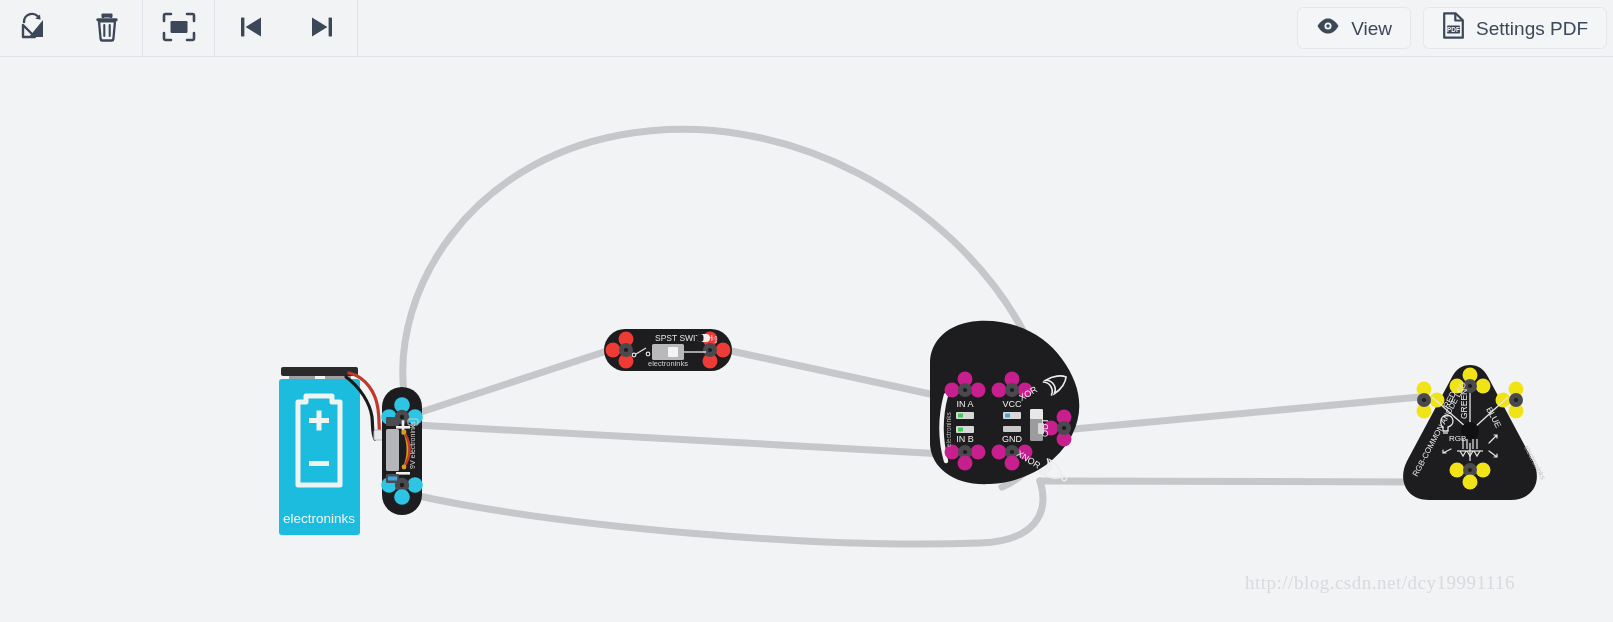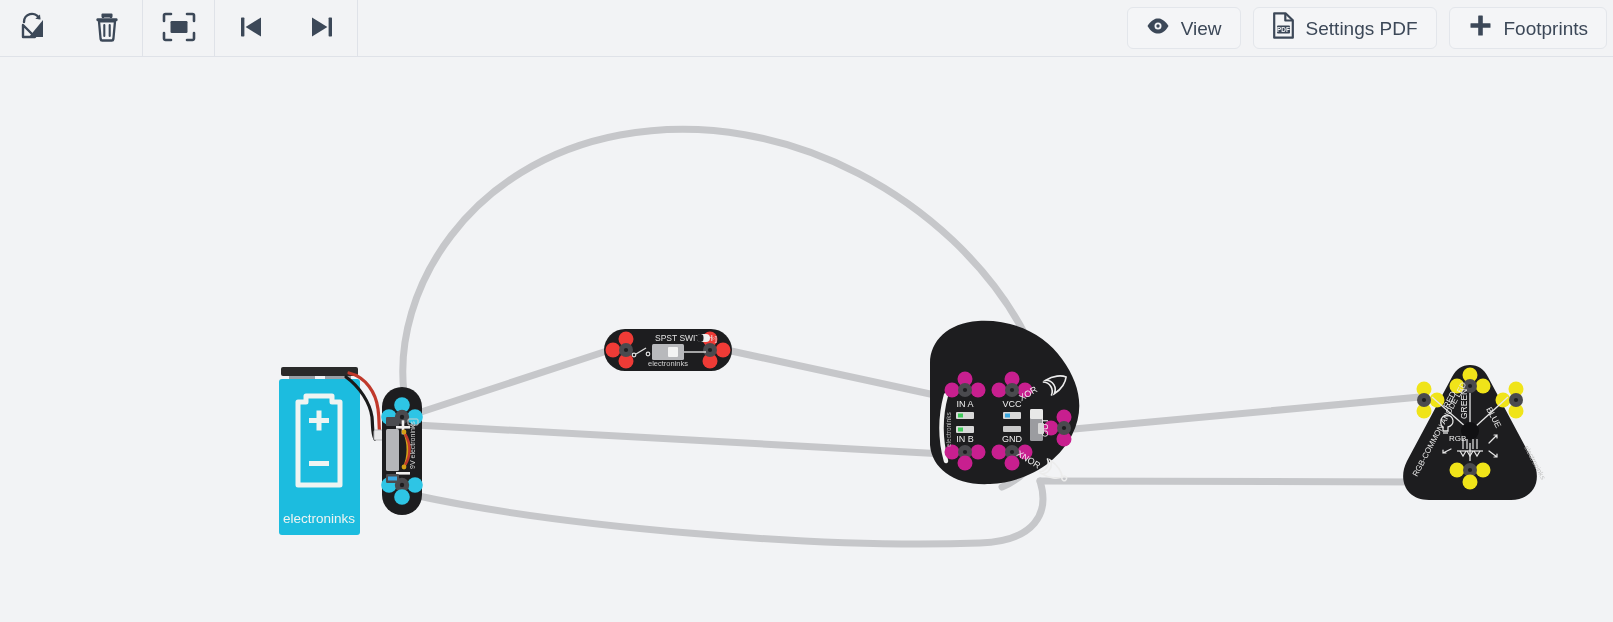--- a/index.html
+++ b/index.html
@@ -183,29 +183,20 @@
           <svg width="23" height="27" viewBox="0 0 23 27">
             <path d="M2.2 1.3 L13.5 1.3 L20.8 8.3 L20.8 25.7 L2.2 25.7 Z" fill="none" stroke="#3c4858" stroke-width="2.2" stroke-linejoin="round"></path>
             <path d="M13.3 1.5 L13.3 8.5 L20.6 8.5" fill="none" stroke="#3c4858" stroke-width="2.2" stroke-linejoin="round"></path>
             <rect x="5" y="13.5" width="13" height="8" rx="1" fill="#3c4858"></rect>
             <text x="11.5" y="20" font-family="Liberation Sans, sans-serif" font-size="6.4" font-weight="bold" fill="#f4f5f7" text-anchor="middle">PDF</text>
           </svg>
         </span>
         <span class="lbl">Settings PDF</span>
       </button>
 
-      <button class="txt-btn">
-        <span>
-          <svg width="25" height="25" viewBox="0 0 25 25">
-            <rect x="10.2" y="2.5" width="4.6" height="20" rx="0.6" fill="#3c4858"></rect>
-            <rect x="2.5" y="10.2" width="20" height="4.6" rx="0.6" fill="#3c4858"></rect>
-          </svg>
-        </span>
-        <span class="lbl">Footprints</span>
-      </button>
 
     </div>
   </div>
 
   <div class="row2">
     <button class="pen-btn">
       <span>
         <svg width="25" height="27" viewBox="0 0 25 27">
           <path d="M12.5 1.8 C12.5 1.8 3.2 12 3.2 17.4 A9.3 9.3 0 0 0 21.8 17.4 C21.8 12 12.5 1.8 12.5 1.8 Z" fill="none" stroke="#3c4858" stroke-width="2.2" stroke-linejoin="round"></path>
           <path d="M13.6 11.6 L9.6 17.6 L12.4 17.6 L11.2 22.6 L15.4 16.4 L12.5 16.4 Z" fill="#3c4858"></path>
@@ -474,13 +465,14 @@
           <path d="M1443 376 L1448 376"></path>
         </g>
         <text x="1449" y="384" font-family="Liberation Sans, sans-serif" font-size="8" fill="#f0f0f0">RGB</text>
 
         <text transform="translate(1417,420) rotate(-62)" font-family="Liberation Sans, sans-serif" font-size="8" fill="#e8e8e8">RGB-COMMON ANODE LED</text>
         <text transform="translate(1524,390) rotate(62)" font-family="Liberation Sans, sans-serif" font-size="7" fill="#c4c4c4">electroninks</text>
       </g>
     </svg>
   </div>
 
+  <div class="watermark">http://blog.csdn.net/dcy19991116</div>
 </div>
 
 </body></html>

